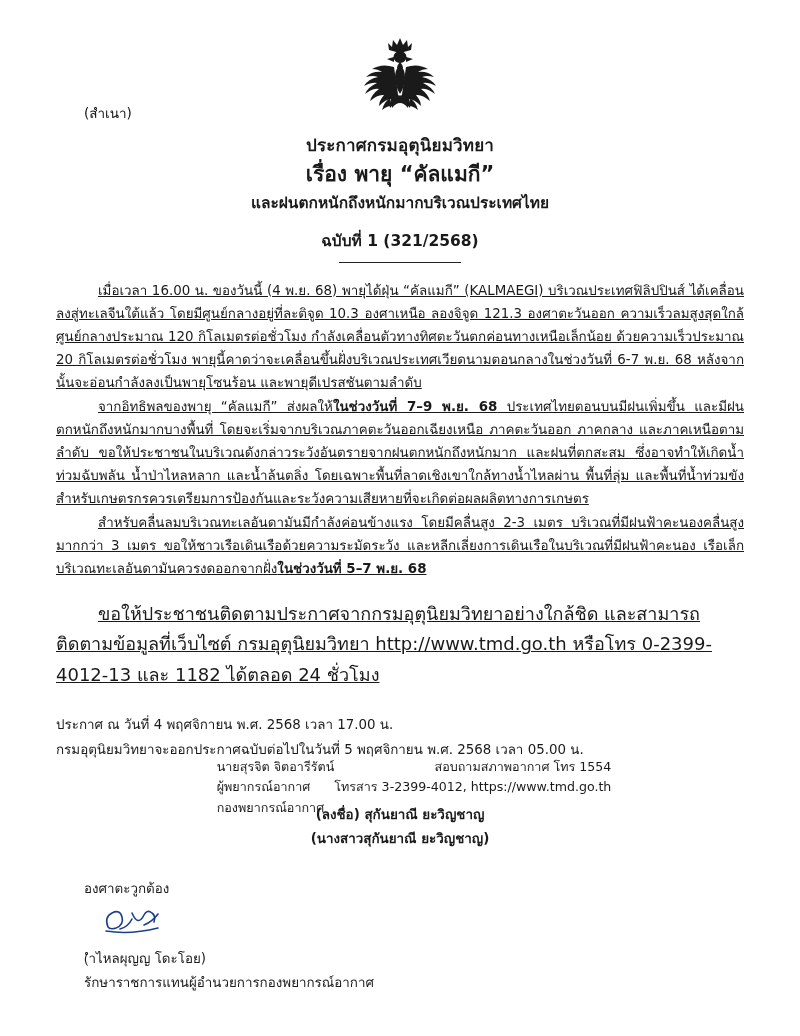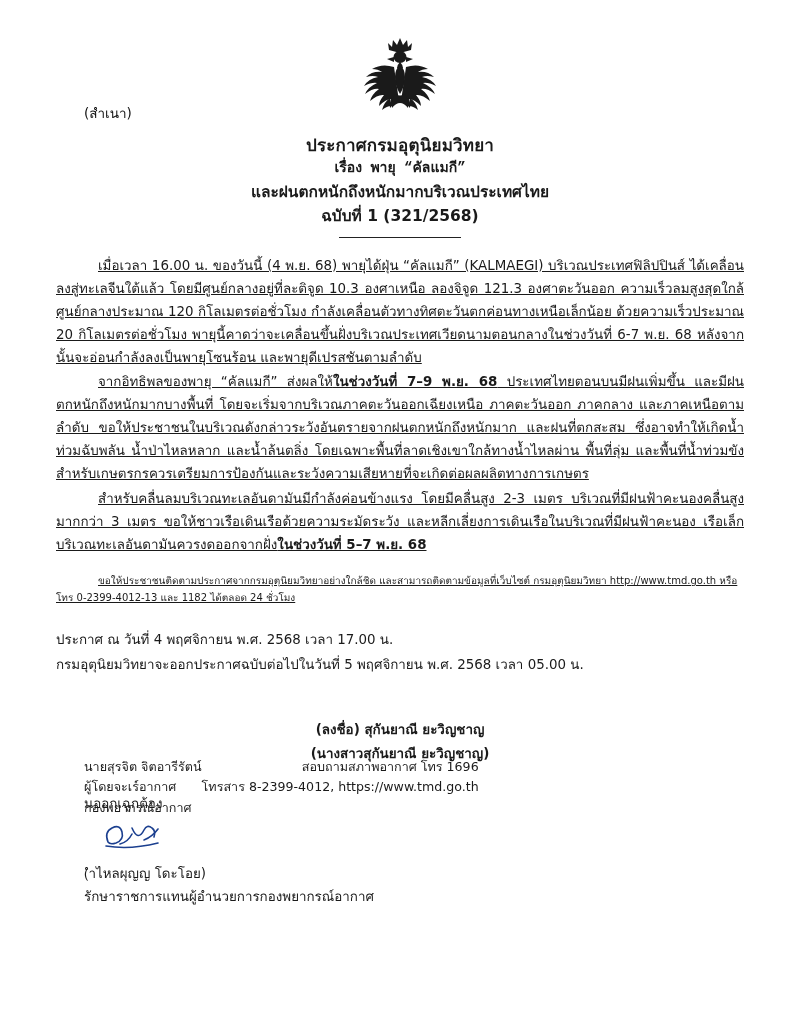--- a/index.html
+++ b/index.html
@@ -48,32 +48,31 @@
     text-align: center;
     margin-top: 18px;
     line-height: 1.55;
   }
   .t-main {
     font-size: 17px;
     font-weight: bold;
     letter-spacing: .2px;
   }
   .t-sub {
-    font-size: 14px;
-    font-weight: bold;
-    font-family: Liberation Mono, monospace;
+    font-size: 21px;
+    font-weight: bold;
   }
   .t-sub2 {
     font-size: 15.5px;
     font-weight: bold;
   }
   .t-issue {
     font-size: 15.5px;
     font-weight: bold;
-    margin-top: 0;
+    margin-top: 14px;
   }
   .rule-short {
     width: 122px;
     height: 0;
     border-top: 1px solid #222;
     margin: 9px auto 0 auto;
   }
 
   
   .body {
@@ -86,21 +85,21 @@
   .body p {
     margin: 0 0 1px 0;
   }
   .indent { text-indent: 42px; text-decoration: underline; }
   .b { font-weight: bold; }
 
   .para-gap { margin-top: 10px; }
 
   .contact-block {
     margin-top: 16px;
-    font-size: 10px;
+    font-size: 18px;
     line-height: 1.72;
   }
 
   
   .announce {
     margin-top: 22px;
     text-align: left;
     font-size: 13.4px;
     line-height: 1.85;
   }
@@ -129,21 +128,21 @@
     margin-bottom: 2px;
   }
 
   
   .footer {
     position: absolute;
     left: 56px;
     right: 56px;
     bottom: 26px;
     display: flex;
-    justify-content: flex-start;
+    justify-content: center;
     font-size: 12.6px;
     line-height: 1.62;
   }
   .footer-left { padding-left: 28px; }
   .footer-right { text-align: right; }
 </style>
 </head>
 <body>
 
 <div class="page">
@@ -197,39 +196,39 @@
     <div>ประกาศ ณ วันที่ 4 พฤศจิกายน พ.ศ. 2568 เวลา 17.00 น.</div>
     <div>กรมอุตุนิยมวิทยาจะออกประกาศฉบับต่อไปในวันที่ 5 พฤศจิกายน พ.ศ. 2568 เวลา 05.00 น.</div>
   </div>
 
   <div class="signature">
     <div>(ลงชื่อ) สุกันยาณี ยะวิญชาญ</div>
     <div>(นางสาวสุกันยาณี ยะวิญชาญ)</div>
   </div>
 
   <div class="certify">
-    <div>นออกเฉูกต้อง</div>
+    <div>องศาตะวูกต้อง</div>
     <svg class="sig-scribble" viewBox="0 0 120 34" xmlns="http://www.w3.org/2000/svg">
       <g fill="none" stroke="#1b3f8f" stroke-width="1.6" stroke-linecap="round">
         <path d="M10 24 q-4 -10 4 -14 q8 -4 10 4 q2 8 -6 11 q-6 2 -8 -1"></path>
         <path d="M22 26 q8 -2 12 -10"></path>
         <path d="M34 10 q6 14 12 2 q3 -6 8 -2 q4 3 2 9"></path>
         <path d="M46 22 q8 -3 14 -11"></path>
         <path d="M8 28 q24 4 52 -3"></path>
       </g>
     </svg>
     <div>(ำไหลผุญญ โดะโอย)</div>
     <div>รักษาราชการแทนผู้อำนวยการกองพยากรณ์อากาศ</div>
   </div>
 
   <div class="footer">
     <div class="footer-left">
       <div>นายสุรจิต จิตอารีรัตน์</div>
-      <div>ผู้โดยจะเร์อากาศ</div>
+      <div>ผู้พยากรณ์อากาศ</div>
       <div>กองพยากรณ์อากาศ</div>
     </div>
     <div class="footer-right">
-      <div>สอบถามสภาพอากาศ โทร 1696</div>
-      <div>โทรสาร 8-2399-4012, https://www.tmd.go.th</div>
+      <div>สอบถามสภาพอากาศ โทร 1554</div>
+      <div>โทรสาร 3-2399-4012, https://www.tmd.go.th</div>
     </div>
   </div>
 
 </div>
 
 </body></html>

